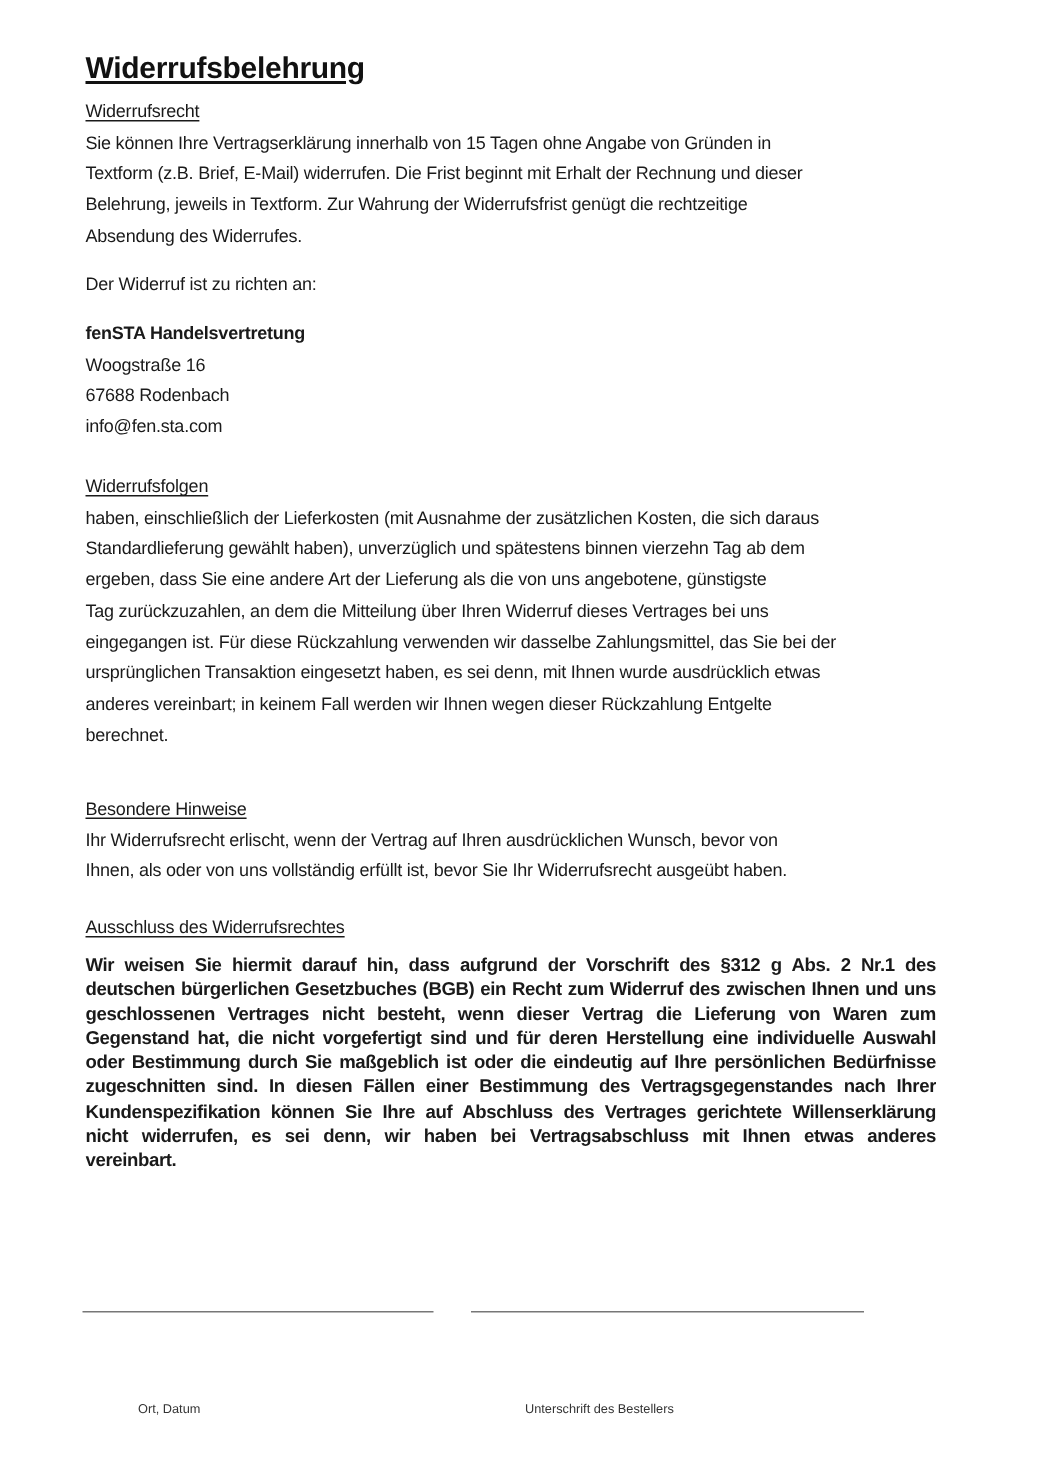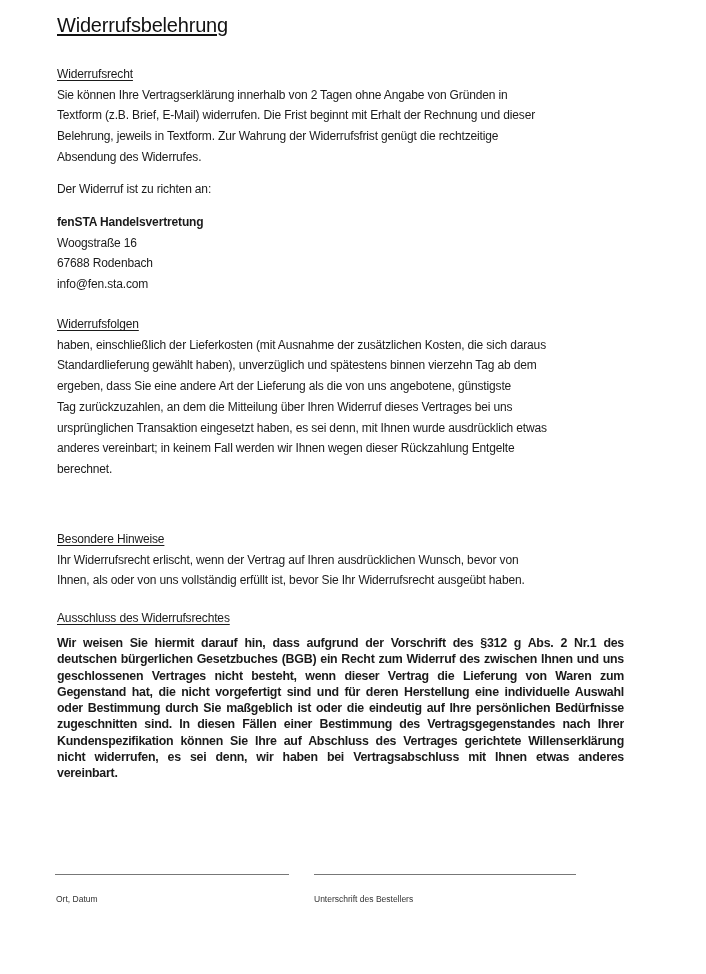--- a/index.html
+++ b/index.html
@@ -17,23 +17,23 @@
     }
     .page {
       position: absolute;
       left: 57px;
       top: 0;
       width: 570px;
     }
     .title {
       position: absolute;
       left: 0;
-      top: 14px;
+      top: 35px;
       font-size: 20px;
-      font-weight: normal;
+      font-weight: bold;
       text-decoration: underline;
       text-underline-offset: 2px;
       letter-spacing: -0.2px;
       white-space: nowrap;
       color: #111;
     }
     .block {
       position: absolute;
       left: 0;
       width: 570px;
@@ -71,36 +71,37 @@
       text-align-last: left;
     }
     .sig-line {
       position: absolute;
       top: 874px;
       height: 0;
       border-top: 1.5px solid #777;
     }
     .sig-label {
       position: absolute;
-      top: 894px;
+      top: 934px;
       font-size: 8.5px;
       color: #333;
       white-space: nowrap;
+      margin-left: 36px;
     }
   </style>
 </head>
 <body>
 
 <div class="page">
 
   <div class="title">Widerrufsbelehrung</div>
 
   <div class="block" style="top:64px;">
     <span class="heading">Widerrufsrecht</span>
-    <span class="line">Sie können Ihre Vertragserklärung innerhalb von 2 Tagen ohne Angabe von Gründen in</span>
+    <span class="line">Sie können Ihre Vertragserklärung innerhalb von 15 Tagen ohne Angabe von Gründen in</span>
     <span class="line">Textform (z.B. Brief, E-Mail) widerrufen. Die Frist beginnt mit Erhalt der Rechnung und dieser</span>
     <span class="line">Belehrung, jeweils in Textform. Zur Wahrung der Widerrufsfrist genügt die rechtzeitige</span>
     <span class="line">Absendung des Widerrufes.</span>
   </div>
 
   <div class="block" style="top:179px;">
     <span class="line">Der Widerruf ist zu richten an:</span>
   </div>
   <div class="block" style="top:212px;">
     <span class="line bold">fenSTA Handelsvertretung</span>
@@ -108,20 +109,21 @@
     <span class="line">67688 Rodenbach</span>
     <span class="line">info@fen.sta.com</span>
   </div>
 
   <div class="block" style="top:314px;">
     <span class="heading">Widerrufsfolgen</span>
     <span class="line">haben, einschließlich der Lieferkosten (mit Ausnahme der zusätzlichen Kosten, die sich daraus</span>
     <span class="line">Standardlieferung gewählt haben), unverzüglich und spätestens binnen vierzehn Tag ab dem</span>
     <span class="line">ergeben, dass Sie eine andere Art der Lieferung als die von uns angebotene, günstigste</span>
     <span class="line">Tag zurückzuzahlen, an dem die Mitteilung über Ihren Widerruf dieses Vertrages bei uns</span>
+    <span class="line">eingegangen ist. Für diese Rückzahlung verwenden wir dasselbe Zahlungsmittel, das Sie bei der</span>
     <span class="line">ursprünglichen Transaktion eingesetzt haben, es sei denn, mit Ihnen wurde ausdrücklich etwas</span>
     <span class="line">anderes vereinbart; in keinem Fall werden wir Ihnen wegen dieser Rückzahlung Entgelte</span>
     <span class="line">berechnet.</span>
   </div>
 
   <div class="block" style="top:529px;">
     <span class="heading">Besondere Hinweise</span>
     <span class="line">Ihr Widerrufsrecht erlischt, wenn der Vertrag auf Ihren ausdrücklichen Wunsch, bevor von</span>
     <span class="line">Ihnen, als oder von uns vollständig erfüllt ist, bevor Sie Ihr Widerrufsrecht ausgeübt haben.</span>
   </div>

